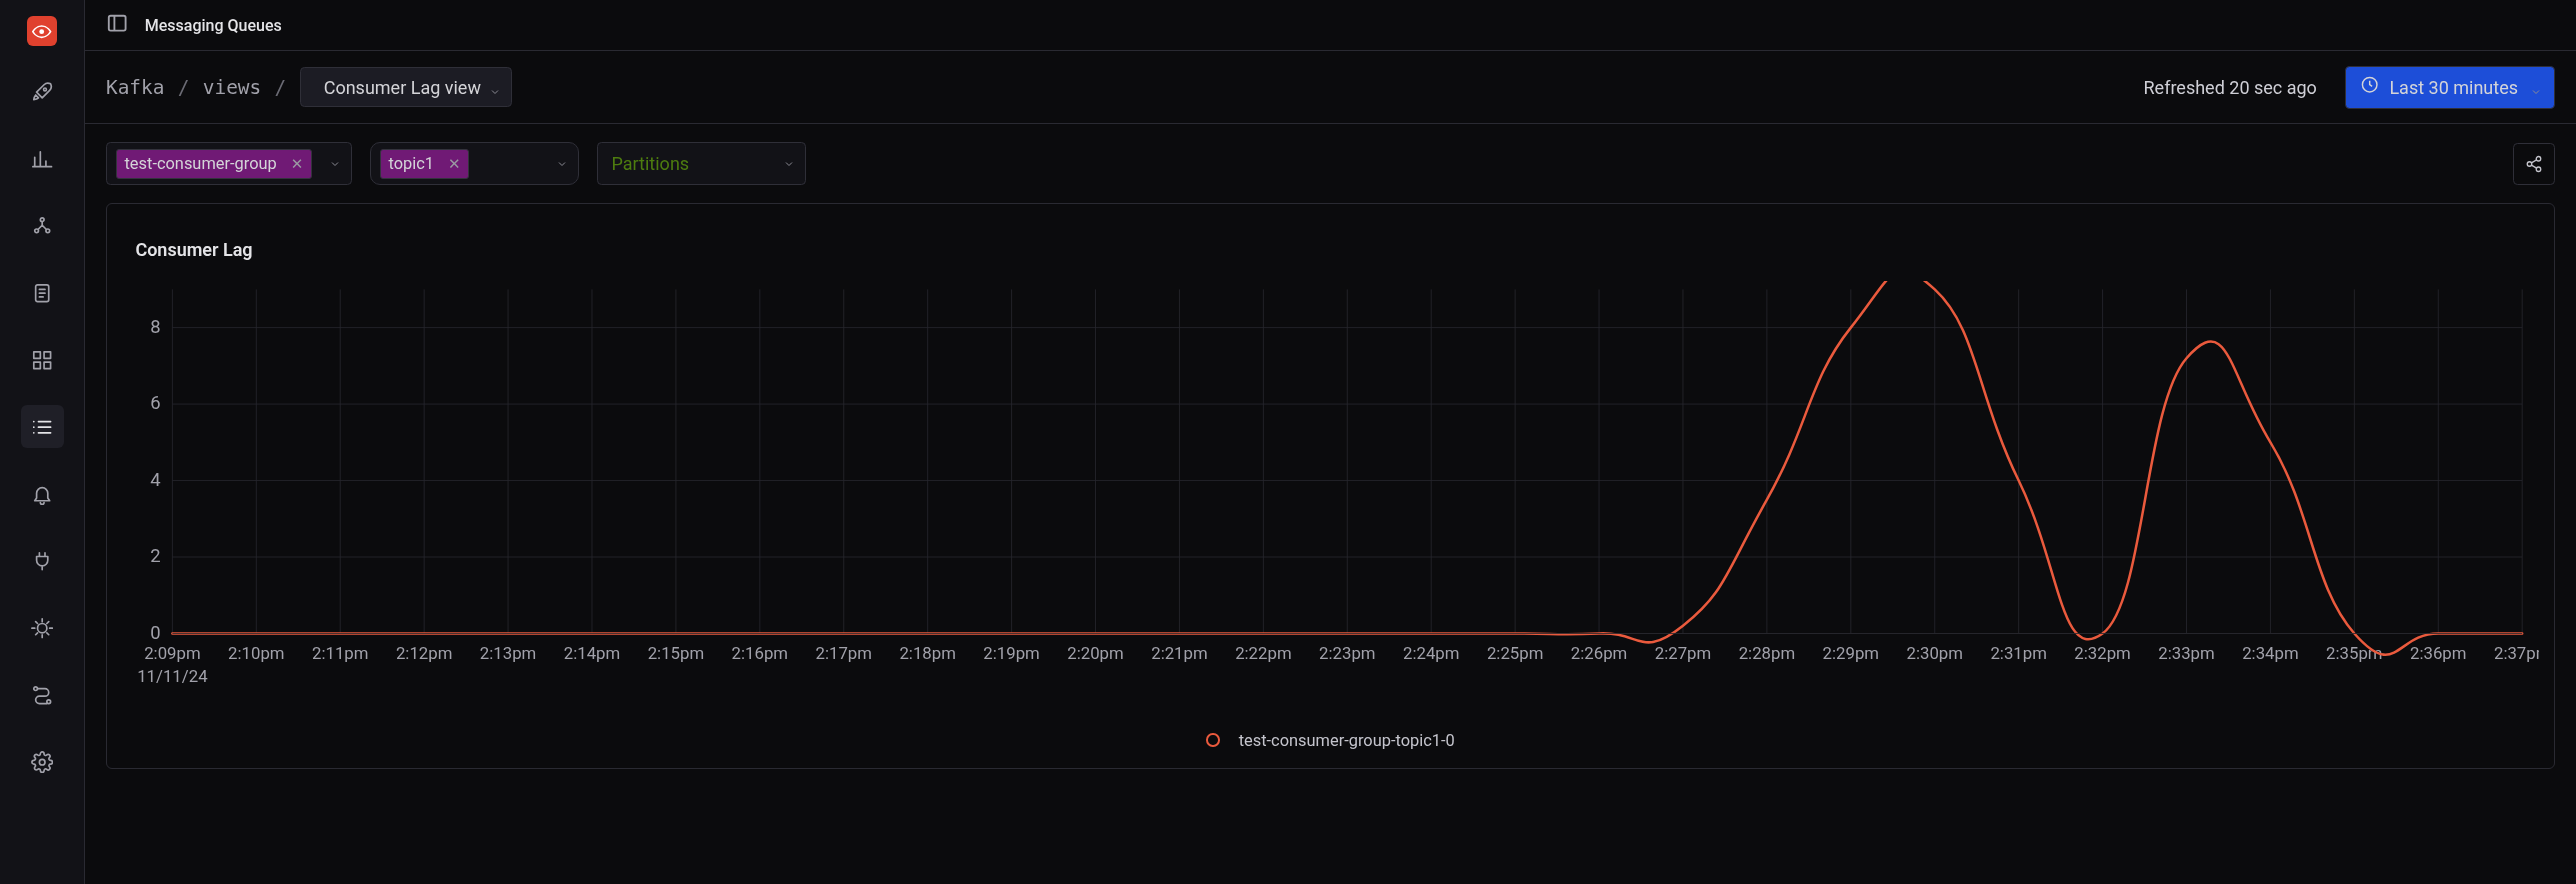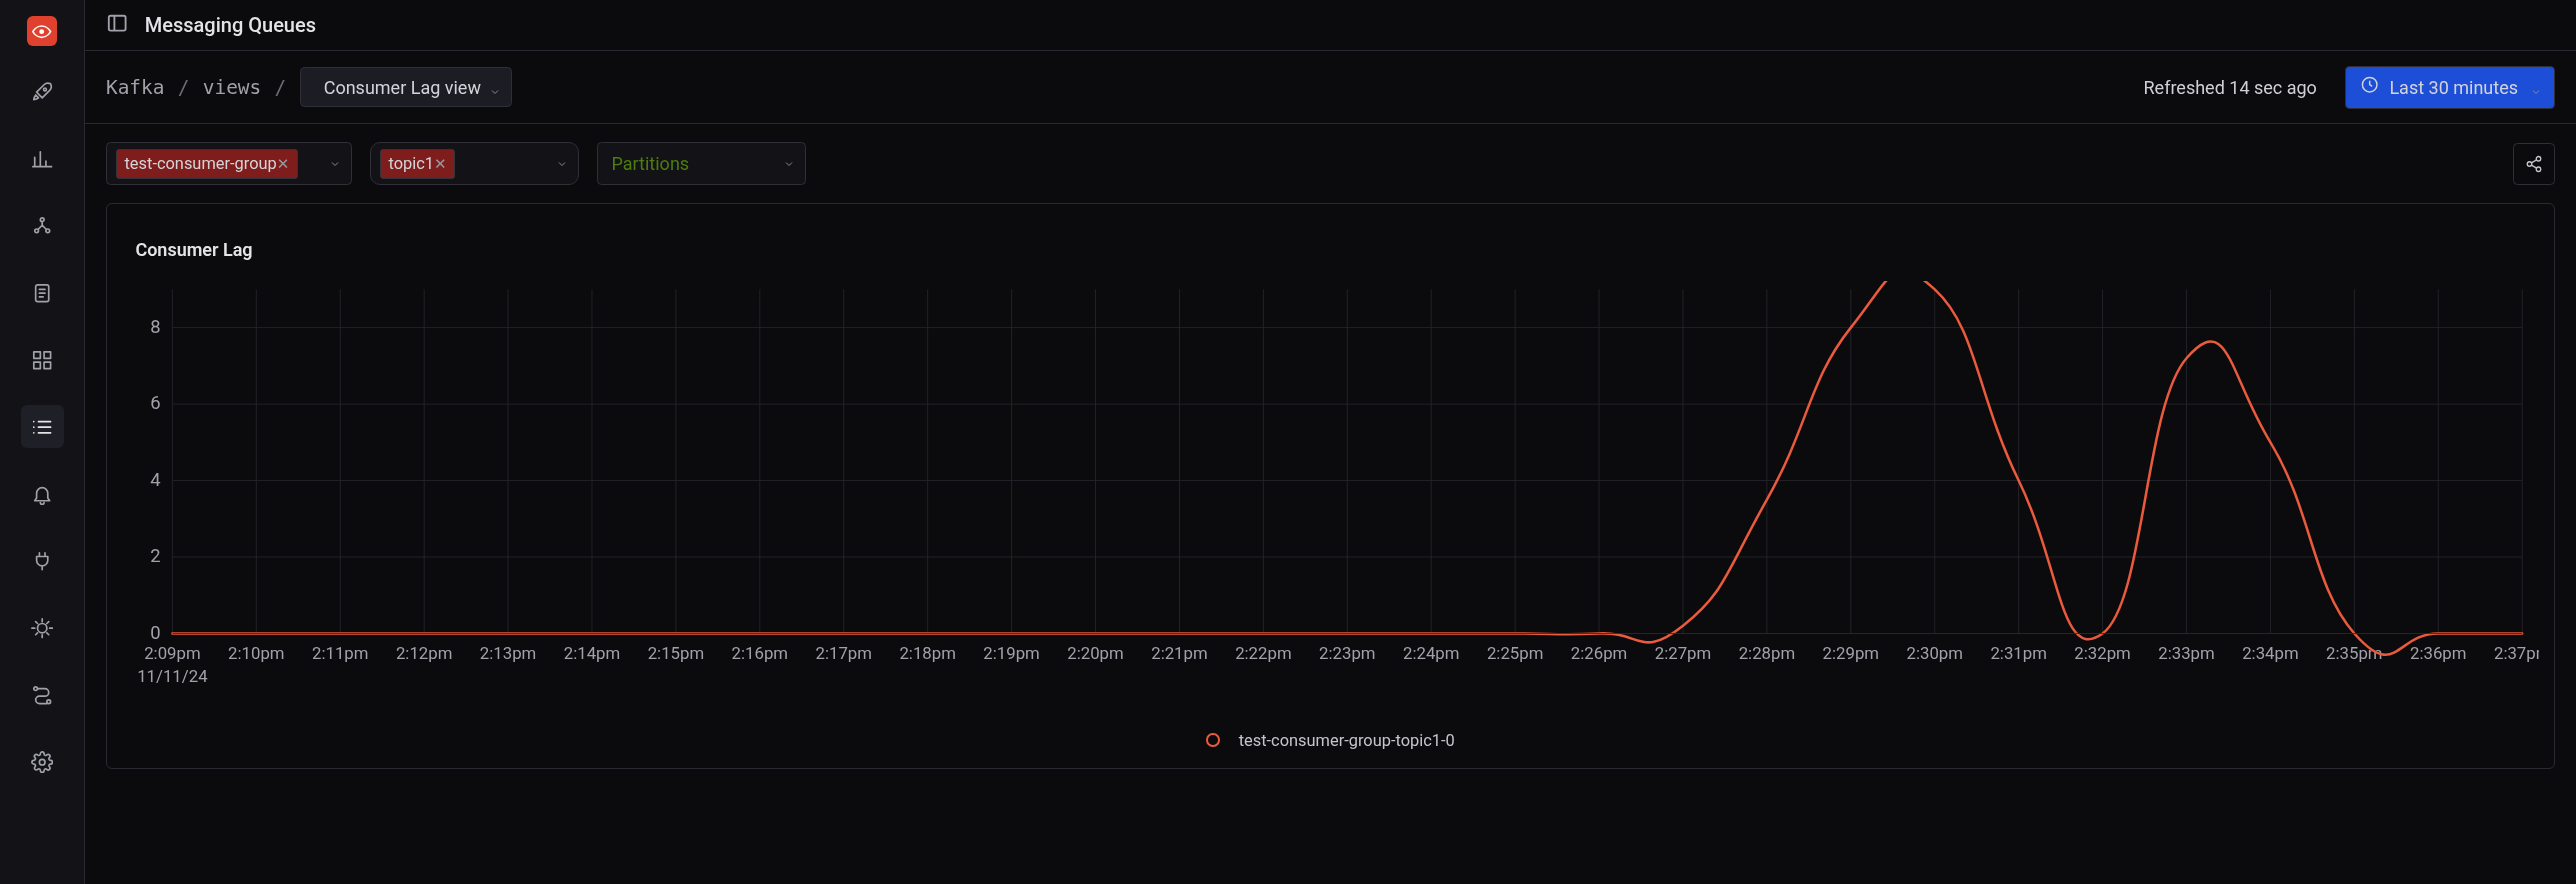--- a/index.html
+++ b/index.html
@@ -49,21 +49,21 @@
 
   .topbar {
     height: 51px;
     border-bottom: 0.7px solid #2a2a32;
     display: flex; align-items: center;
     padding: 0 21px;
     gap: 16.4px;
   }
   .hamburger { color: #a1a1aa; cursor: pointer; }
   .hamburger svg { width: 22.4px; height: 22.4px; stroke: currentColor; fill: none; stroke-width: 2; }
-  .page-title { font-size: 20px; font-weight: 500; color: #e4e4e7; }
+  .page-title { font-size: 16px; font-weight: 500; color: #e4e4e7; }
 
   .subbar {
     height: 73px;
     border-bottom: 0.7px solid #2a2a32;
     display: flex; align-items: center;
     padding: 0 21px;
     gap: 13.4px;
   }
   .breadcrumb {
     font-family: ui-monospace, SFMono-Regular, Menlo, monospace;
@@ -120,25 +120,25 @@
     min-width: 246px;
     display: flex; align-items: center;
     padding: 0 33px 0 9px;
     gap: 7.5px;
     position: relative;
     cursor: pointer;
   }
   .multiselect.small { min-width: 209px; border-radius: 10px; }
   .multiselect.partitions { min-width: 209px; }
   .tag {
-    background: #7f1d1d;
+    background: #701a75;
     border: 0.7px solid #33333c;
     border-radius: 3px;
     padding: 4.5px 7.5px;
-    display: flex; align-items: center; gap: 0;
+    display: flex; align-items: center; gap: 14px;
     font-size: 16.4px;
     color: #d4d4d8;
   }
   .tag .x { color: #9a9aa2; font-size: 15px; cursor: pointer; }
   .placeholder { color: #4d7c0f; font-size: 18px; padding-left: 4.5px; }
   .share-btn {
     width: 42px; height: 42px;
     border: 0.7px solid #2f2f38;
     border-radius: 4.5px;
     display: flex; align-items: center; justify-content: center;
@@ -266,21 +266,21 @@
         <span>views</span>
         <span class="sep">/</span>
       </div>
       <div class="dd-button">
         <span>Consumer Lag view</span>
         <span class="dd-caret"><svg viewBox="0 0 24 24">
               <path d="M6 9l6 6 6-6"></path>
             </svg></span>
       </div>
       <div class="spacer"></div>
-      <div class="refreshed">Refreshed 14 sec ago</div>
+      <div class="refreshed">Refreshed 20 sec ago</div>
       <div class="timerange">
         <span class="clock-icon"><svg viewBox="0 0 24 24">
               <circle cx="12" cy="12" r="9"></circle>
               <path d="M12 7v5l3 2"></path>
             </svg></span>
         <span>Last 30 minutes</span>
         <span class="dd-caret"><svg viewBox="0 0 24 24">
               <path d="M6 9l6 6 6-6"></path>
             </svg></span>
       </div>

